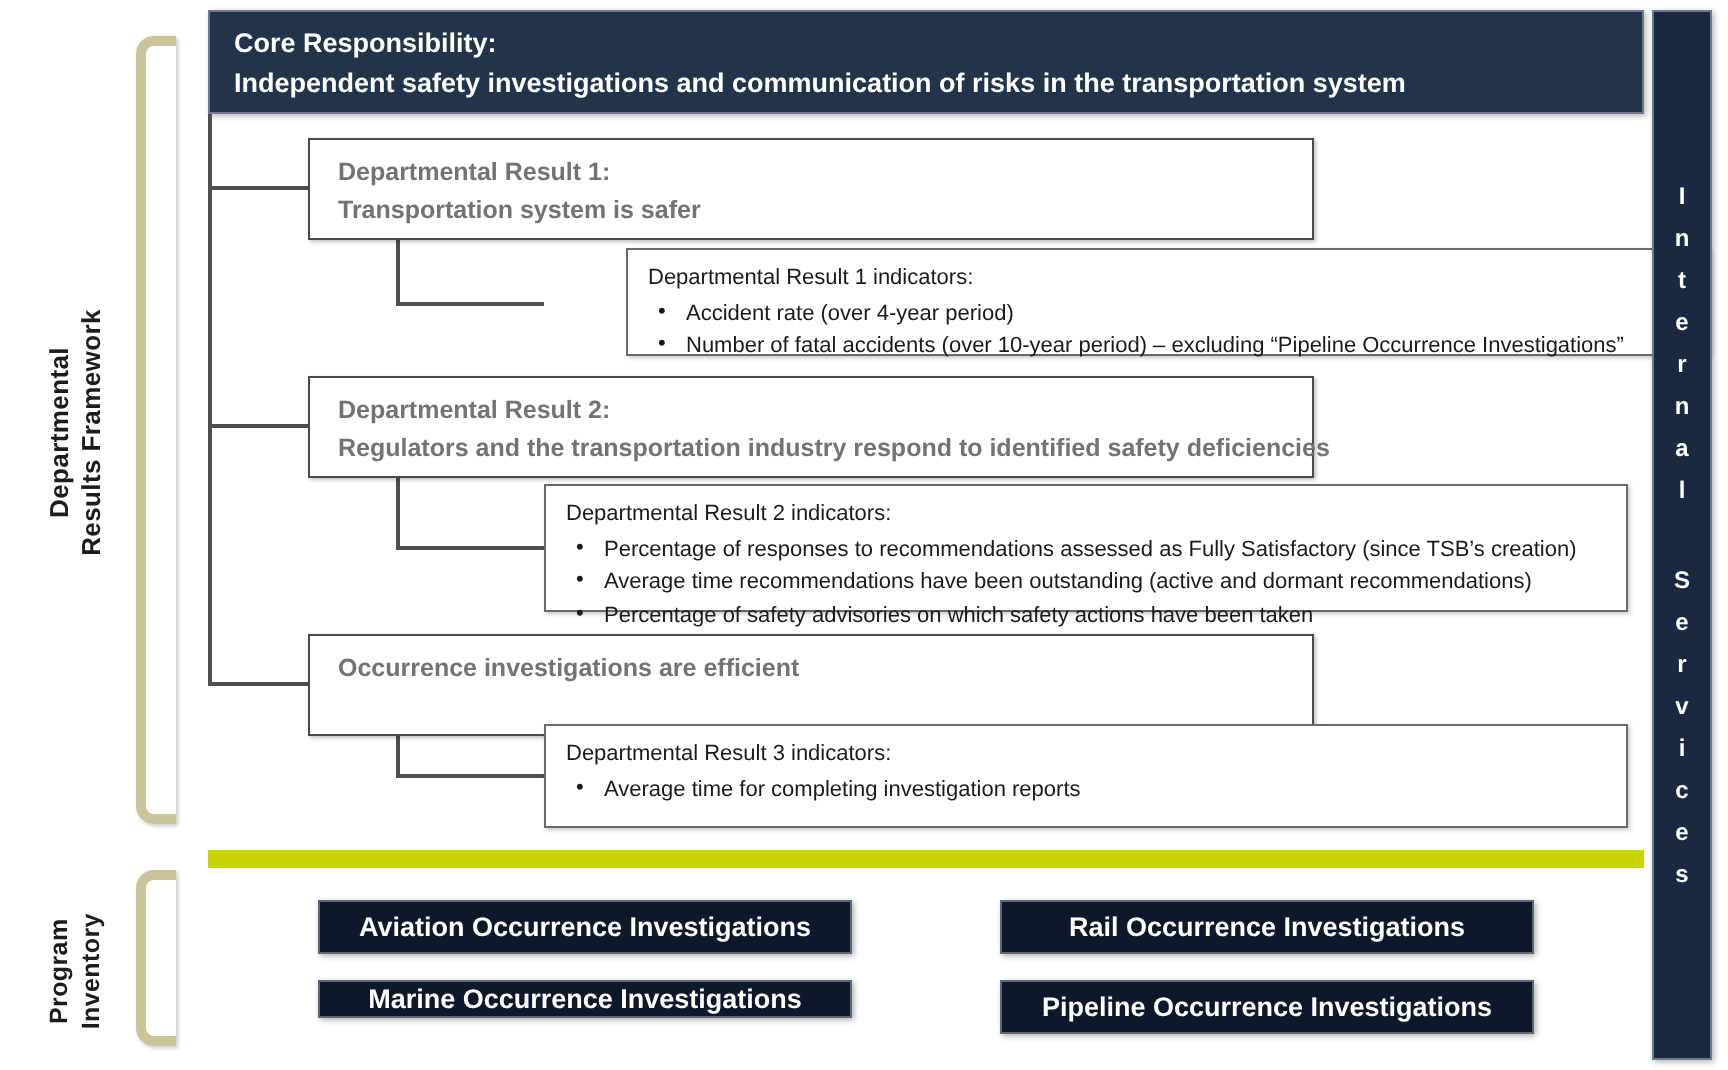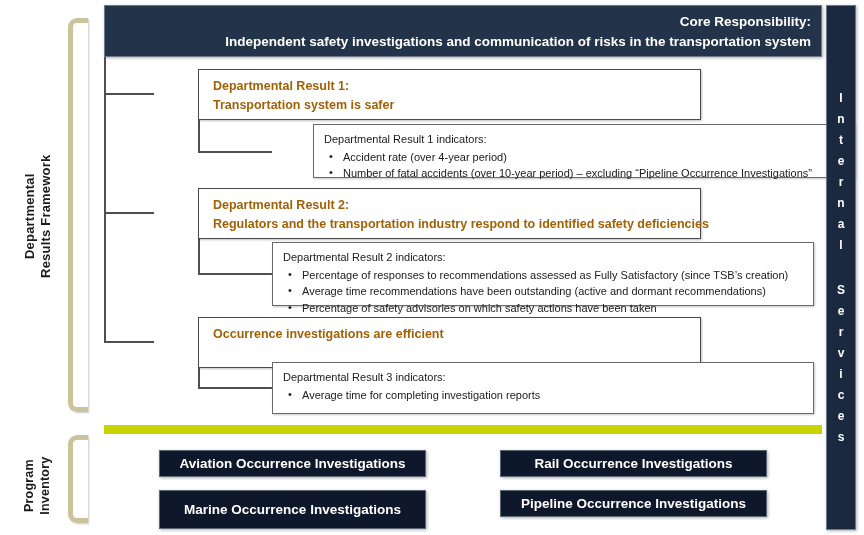--- a/index.html
+++ b/index.html
@@ -56,24 +56,23 @@
 
   
   .result-box{
     position:absolute;
     background:#ffffff;
     border:1.5px solid #4a4a4a;
     box-sizing:border-box;
     padding:7px 0 0 14px;
     font-weight:bold;
     font-size:12.5px;
-    color:#a16207;
+    color:#737373;
     line-height:1.5;
     box-shadow:1px 1px 2px rgba(0,0,0,.25);
-    margin-left:44px;
   }
   .result-box div{white-space:nowrap;}
 
   
   .ind-box{
     position:absolute;
     background:#ffffff;
     border:1px solid #6a6a6a;
     box-sizing:border-box;
     padding:6px 0 0 10px;
@@ -154,21 +153,21 @@
 
   <div class="side-label" style="left:-82px; top:200px; width:240px; font-size:13px;">Departmental
 Results Framework</div>
 
   <div class="side-label" style="left:-20px; top:470px; width:116px; font-size:12.5px;">Program
 Inventory</div>
 
   <div class="bracket" style="left:68px; top:18px; width:20px; height:394px;"></div>
   <div class="bracket" style="left:68px; top:435px; width:20px; height:88px;"></div>
 
-  <div class="core-banner" style="left:104px; top:5px; width:718px; height:52px;text-align:right;">
+  <div class="core-banner" style="left:104px; top:5px; width:718px; height:52px;">
     <div>Core Responsibility:</div>
     <div>Independent safety investigations  and communication  of risks in the transportation  system</div>
   </div>
 
   <div class="ln v" style="left:104px; top:57px; height:285px;"></div>
   <div class="ln h" style="left:104px; top:93px; width:50px;"></div>
   <div class="ln h" style="left:104px; top:212px; width:50px;"></div>
   <div class="ln h" style="left:104px; top:341px; width:50px;"></div>
 
   <div class="ln v" style="left:198px; top:119px; height:33px;"></div>
@@ -217,21 +216,21 @@
       <li>Average time for completing  investigation  reports</li>
     </ul>
   </div>
 
   <div class="divider" style="left:104px; top:425px; width:718px; height:9px;"></div>
 
   <div class="prog-chip" style="left:159px; top:450px; width:267px; height:27px;">Aviation Occurrence Investigations</div>
 
   <div class="prog-chip" style="left:500px; top:450px; width:267px; height:27px;">Rail Occurrence Investigations</div>
 
-  <div class="prog-chip" style="left:159px; top:490px; width:267px; height:39px;">Marine Occurrence Investigations</div>
+  <div class="prog-chip" style="left:159px; top:490px; width:267px; height:19px;">Marine Occurrence Investigations</div>
 
   <div class="prog-chip" style="left:500px; top:490px; width:267px; height:27px;">Pipeline Occurrence Investigations</div>
 
   <div class="internal-bar" style="left:826px; top:5px; width:30px; height:525px;">
     <div class="letter">I</div>
     <div class="letter">n</div>
     <div class="letter">t</div>
     <div class="letter">e</div>
     <div class="letter">r</div>
     <div class="letter">n</div>

